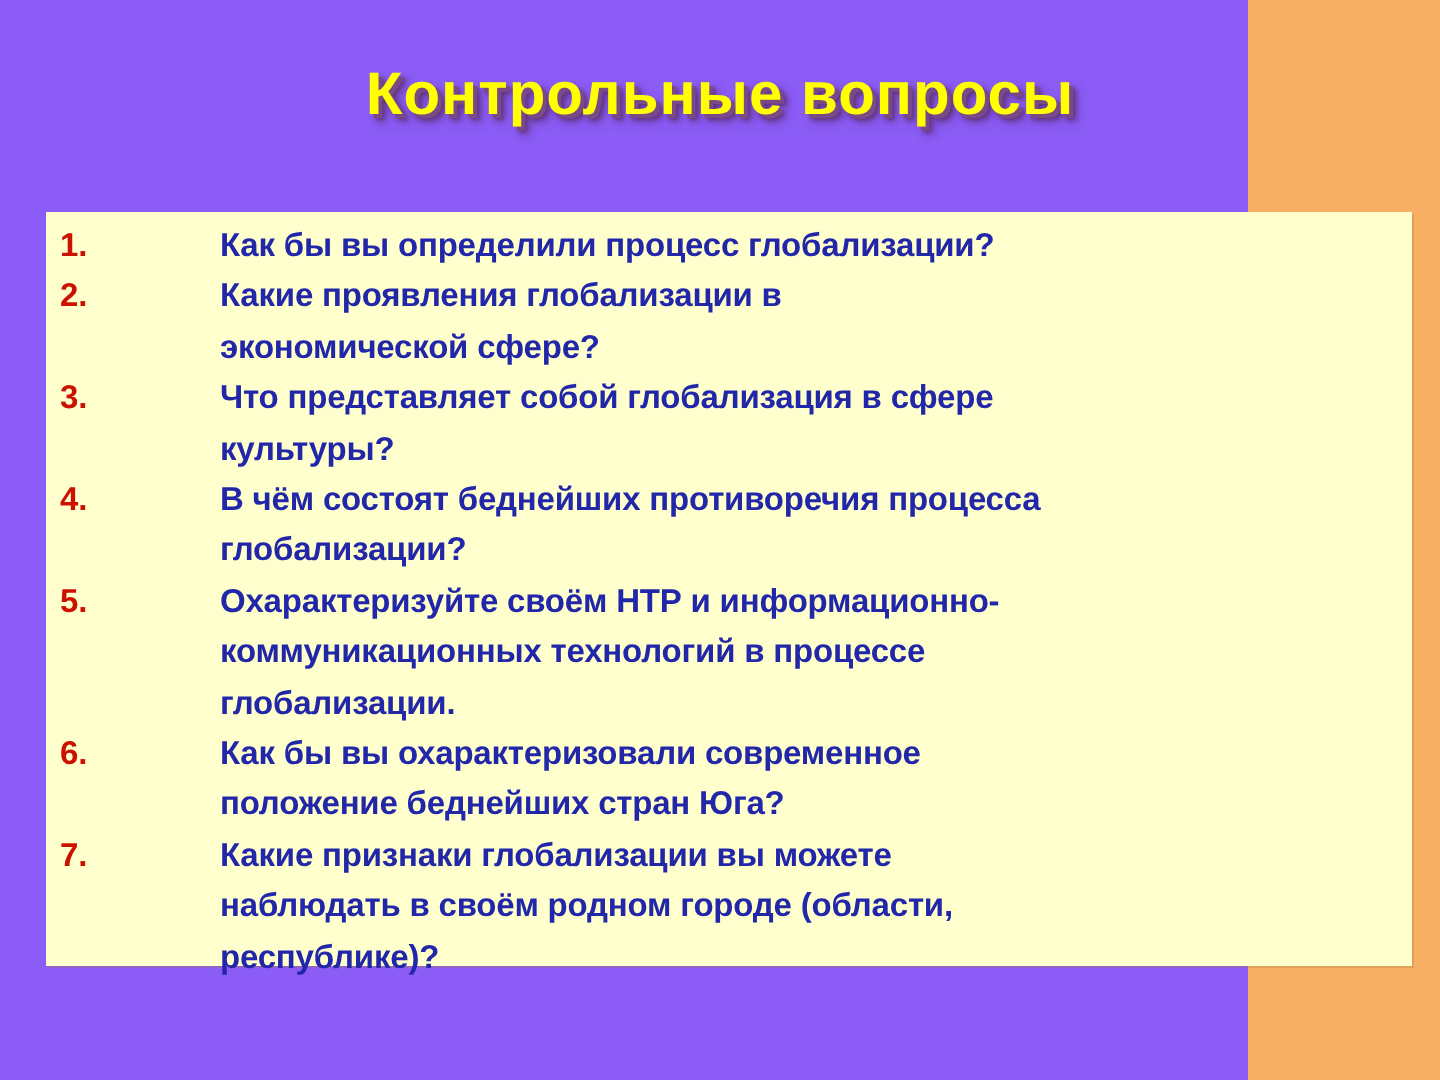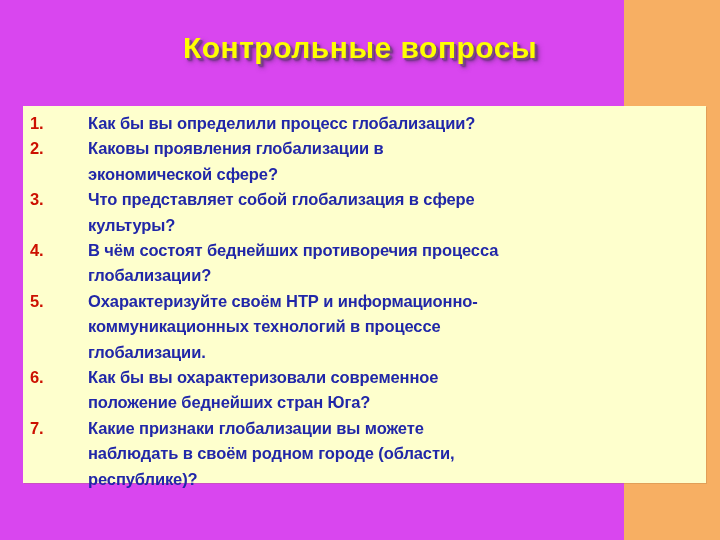--- a/index.html
+++ b/index.html
@@ -10,21 +10,21 @@
     width: 720px;
     height: 540px;
     overflow: hidden;
     font-family: "Liberation Sans", sans-serif;
     background: #f7af63;
   }
   #slide {
     position: relative;
     width: 624px;
     height: 540px;
-    background: #d946ef;
+    background: #8b5cf6;
   }
   
   #slide-title {
     position: absolute;
     left: 0;
     top: 28px;
     width: 720px;
     text-align: center;
     font-size: 30px;
     font-weight: bold;
@@ -70,40 +70,41 @@
     top: 0;
     width: 46px;
     font-size: 16.5px;
     font-weight: bold;
     color: #cc1100;
     text-align: left;
   }
   .q-text {
     display: block;
     white-space: pre-line;
+    margin-left: 22px;
   }
 </style>
 </head>
 <body>
 
 <div id="slide">
 
   <div id="slide-title">Контрольные вопросы</div>
 
   <div id="content-panel">
     <ol id="question-list">
 
       <li class="q-item">
         <span class="q-num">1.</span>
         <span class="q-text">Как бы вы определили процесс глобализации?</span>
       </li>
 
       <li class="q-item">
         <span class="q-num">2.</span>
-        <span class="q-text">Каковы  проявления  глобализации  в
+        <span class="q-text">Какие  проявления  глобализации  в
 экономической  сфере?</span>
       </li>
 
       <li class="q-item">
         <span class="q-num">3.</span>
         <span class="q-text">Что представляет собой глобализация в сфере
 культуры?</span>
       </li>
 
       <li class="q-item">

